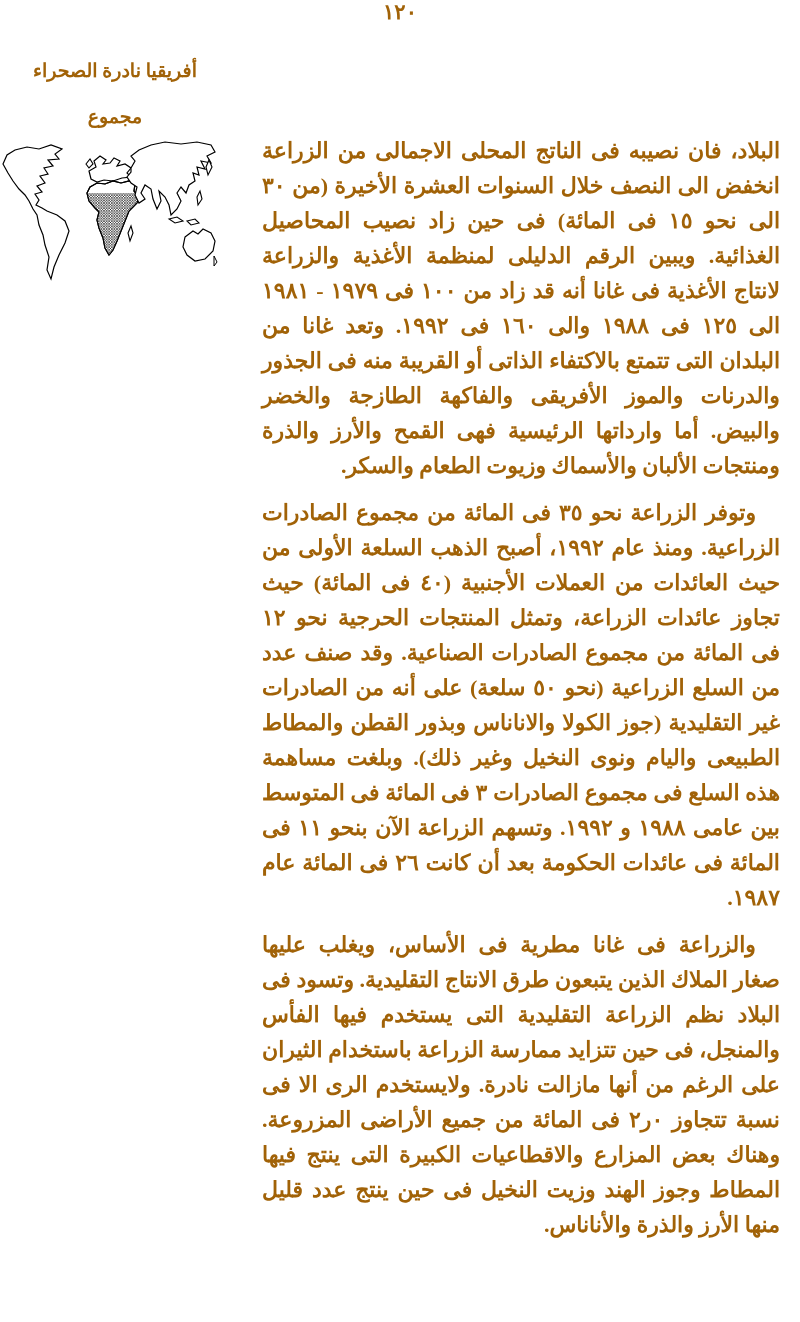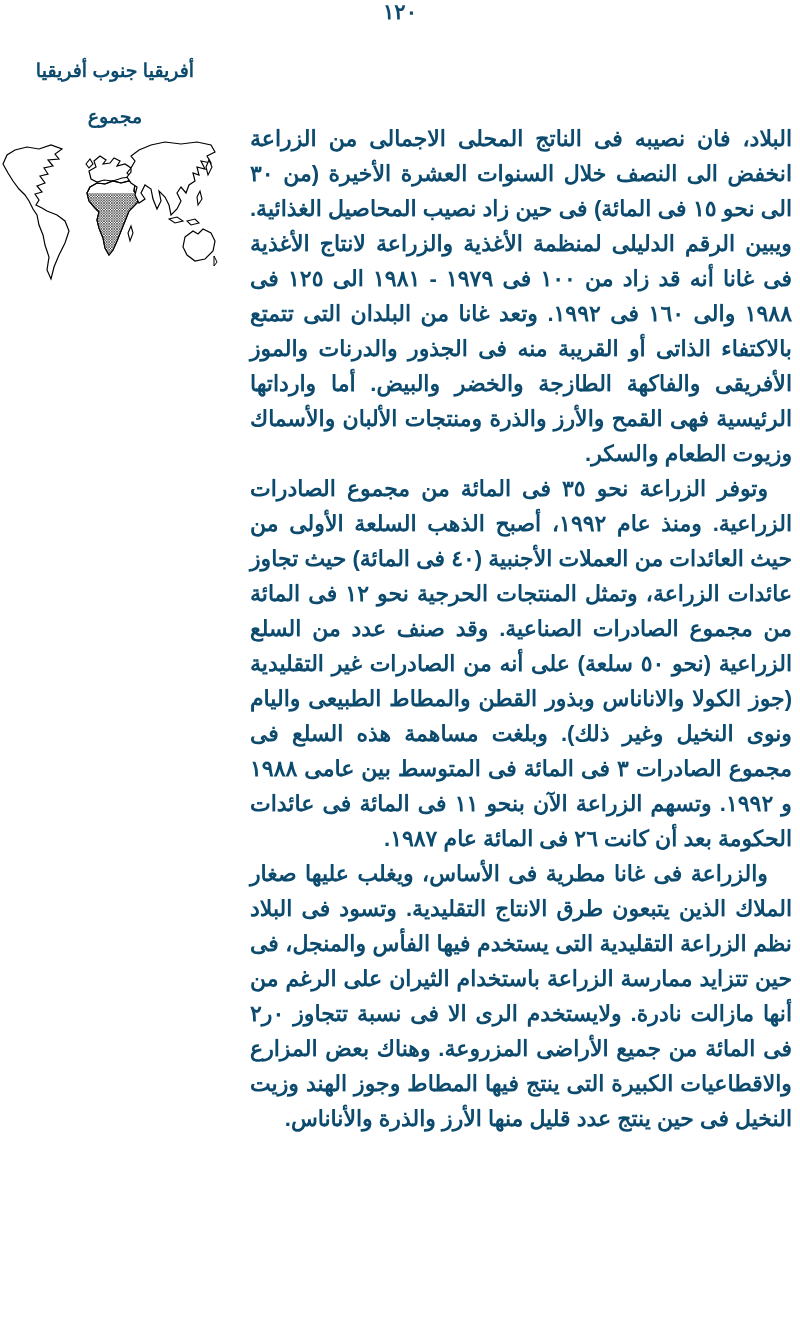--- a/index.html
+++ b/index.html
@@ -1,22 +1,22 @@
 <!DOCTYPE html>
 <html><head>
 <meta charset="utf-8">
 <style>
   html, body { margin: 0; padding: 0; background: #ffffff; }
   .page {
     position: relative;
     width: 800px;
     height: 1322px;
     background: #ffffff;
-    color: #0c4a6e;
-    font-family: Liberation Sans, sans-serif;
+    color: #a16207;
+    font-family: Liberation Serif, serif;
     overflow: hidden;
   }
   .page-number {
     position: absolute;
     top: 0px;
     left: 0;
     right: 0;
     text-align: center;
     font-size: 21px;
     font-weight: bold;
@@ -49,34 +49,34 @@
     left: 250px;
     right: 8px;
     top: 121px;
     direction: rtl;
     text-align: justify;
     font-size: 22px;
     font-weight: bold;
     line-height: 35px;
   }
   .content p {
-    margin: 0;
+    margin: 12px;
     text-indent: 24px;
   }
   .content p.no-indent { text-indent: 0; }
 </style>
 </head>
 <body>
 
 <div class="page">
 
   <div class="page-number">١٢٠</div>
 
   <div class="sidebar" lang="ar">
-    <p class="region-label">أفريقيا جنوب أفريقيا</p>
+    <p class="region-label">أفريقيا نادرة الصحراء</p>
     <p class="region-label line2">مجموع</p>
   </div>
 
   <div class="map-wrap">
     <svg width="220" height="148" viewBox="0 0 220 148" xmlns="http://www.w3.org/2000/svg">
       <defs>
         <pattern id="xhatch" width="2.6" height="2.6" patternUnits="userSpaceOnUse">
           <rect width="2.6" height="2.6" fill="#ffffff"></rect>
           <path d="M0,0 L2.6,2.6 M2.6,0 L0,2.6" stroke="#000000" stroke-width="0.55"></path>
         </pattern>

